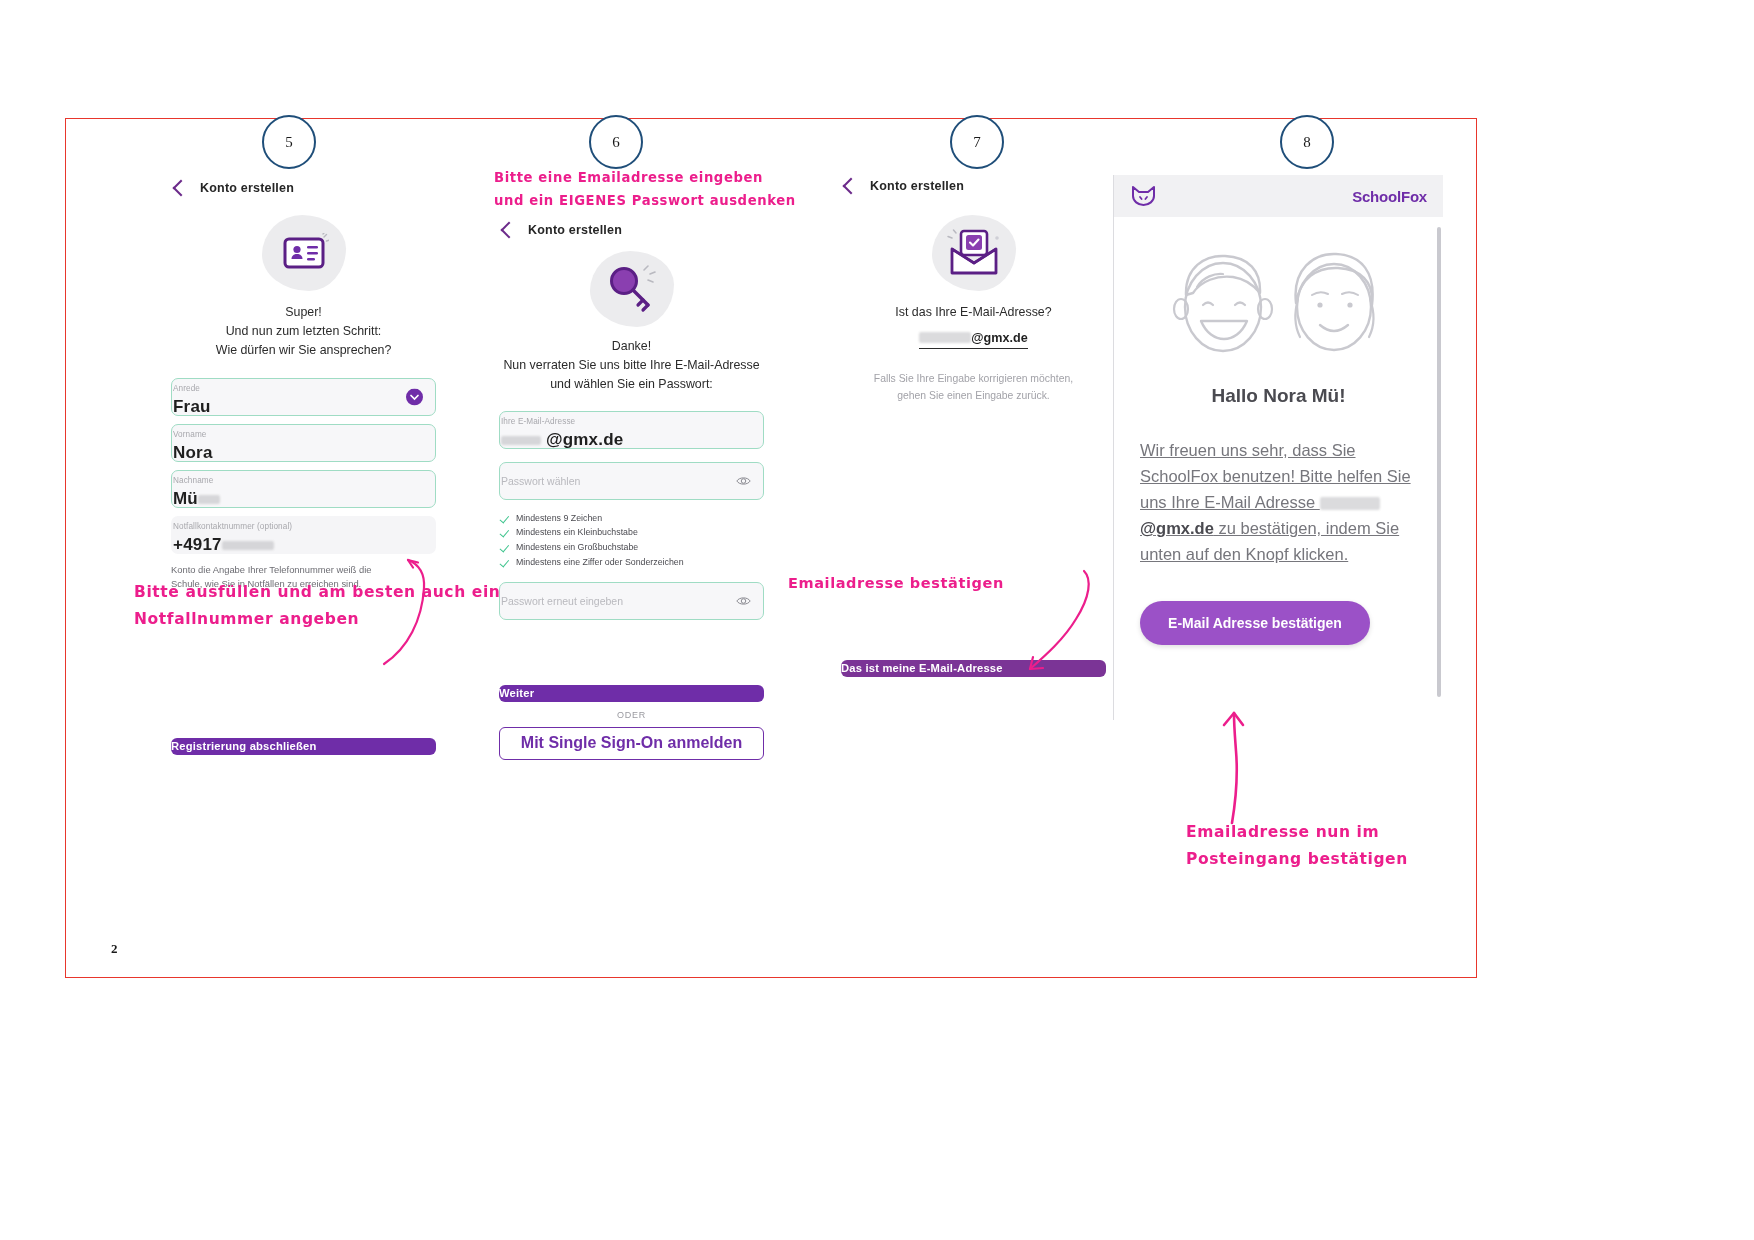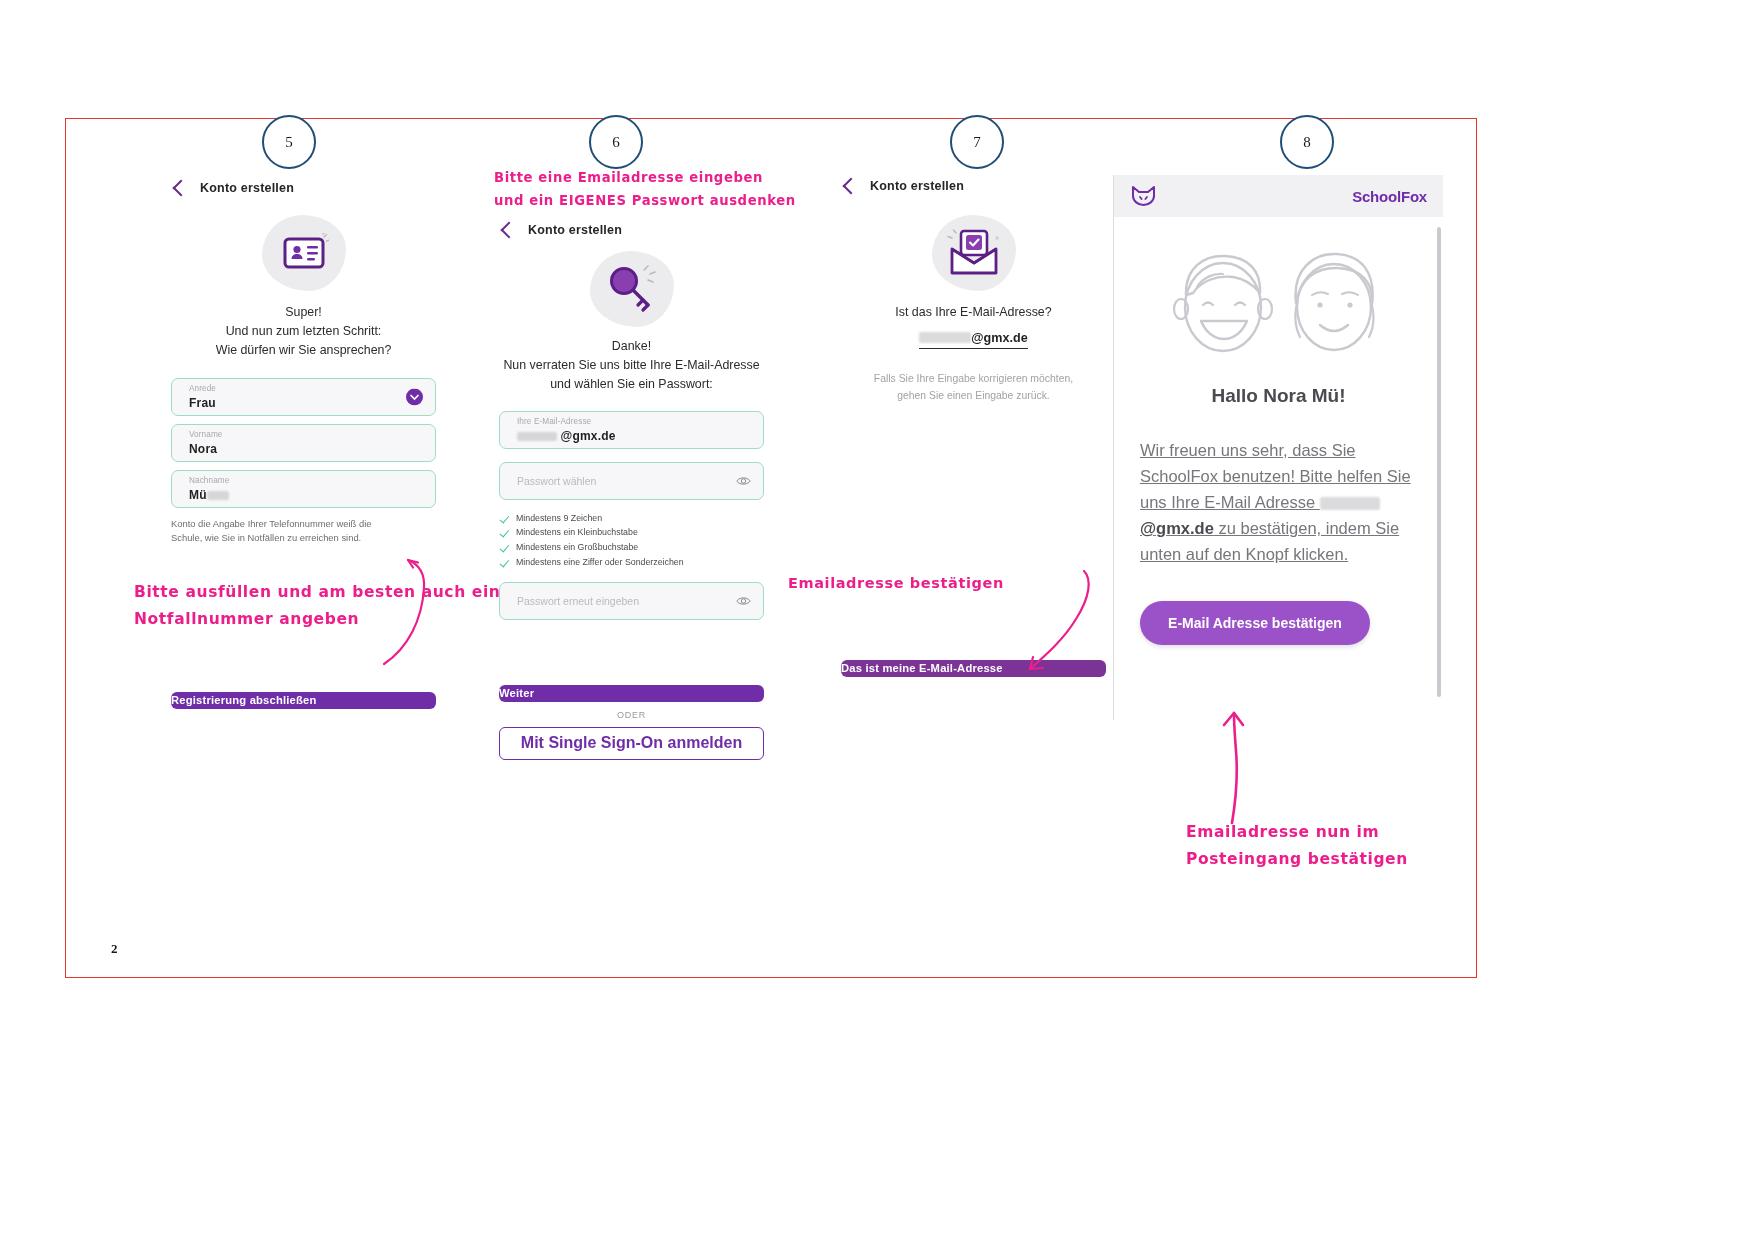--- a/index.html
+++ b/index.html
@@ -60,29 +60,29 @@
   .headline {
     text-align: center; font-size: 12.4px; color: #2b2b2b;
     line-height: 1.55;
   }
   .field {
     position: relative;
     border: 1px solid #9fdcc4;
     border-radius: 7px;
     background: #f7f7f9;
     height: 38px;
-    padding: 5px 11px 0 17px;
+    padding: 5px 11px 0 1px;
   }
   .field.filled { background: #f5f5f7; }
   .f-label {
     font-size: 8.2px; color: #a8a8ad; line-height: 1.2;
     letter-spacing: .1px;
   }
   .f-value {
-    font-size: 12px; color: #1f1f1f; font-weight: bold;
+    font-size: 17px; color: #1f1f1f; font-weight: bold;
     line-height: 1.5; letter-spacing: .2px;
   }
   .f-placeholder {
     font-size: 10.5px; color: #b9b9be; line-height: 2.6;
   }
   .redact {
     display: inline-block; vertical-align: middle;
     background: rgba(170,170,175,.42);
     border-radius: 2px;
     filter: blur(1.1px);
@@ -243,20 +243,26 @@
         <div class="f-value">Nora</div>
       </div>
 
       <div class="field">
         <div class="f-label">Nachname</div>
         <div class="f-value">
           <span>Mü</span><span class="redact" style="width:22px;height:9px;"></span>
         </div>
       </div>
 
+      <div class="field filled" style="border-color:transparent;">
+        <div class="f-label">Notfallkontaktnummer (optional)</div>
+        <div class="f-value">
+          <span>+4917</span><span class="redact" style="width:52px;height:9px;"></span>
+        </div>
+      </div>
     </div>
 
     <div class="hint" style="margin-top:9px;">
       <div>Konto die Angabe Ihrer Telefonnummer weiß die</div>
       <div>Schule, wie Sie in Notfällen zu erreichen sind.</div>
     </div>
 
     <div class="btn-primary" style="margin-top:147px;">
       <span>Registrierung abschließen</span>
     </div>

